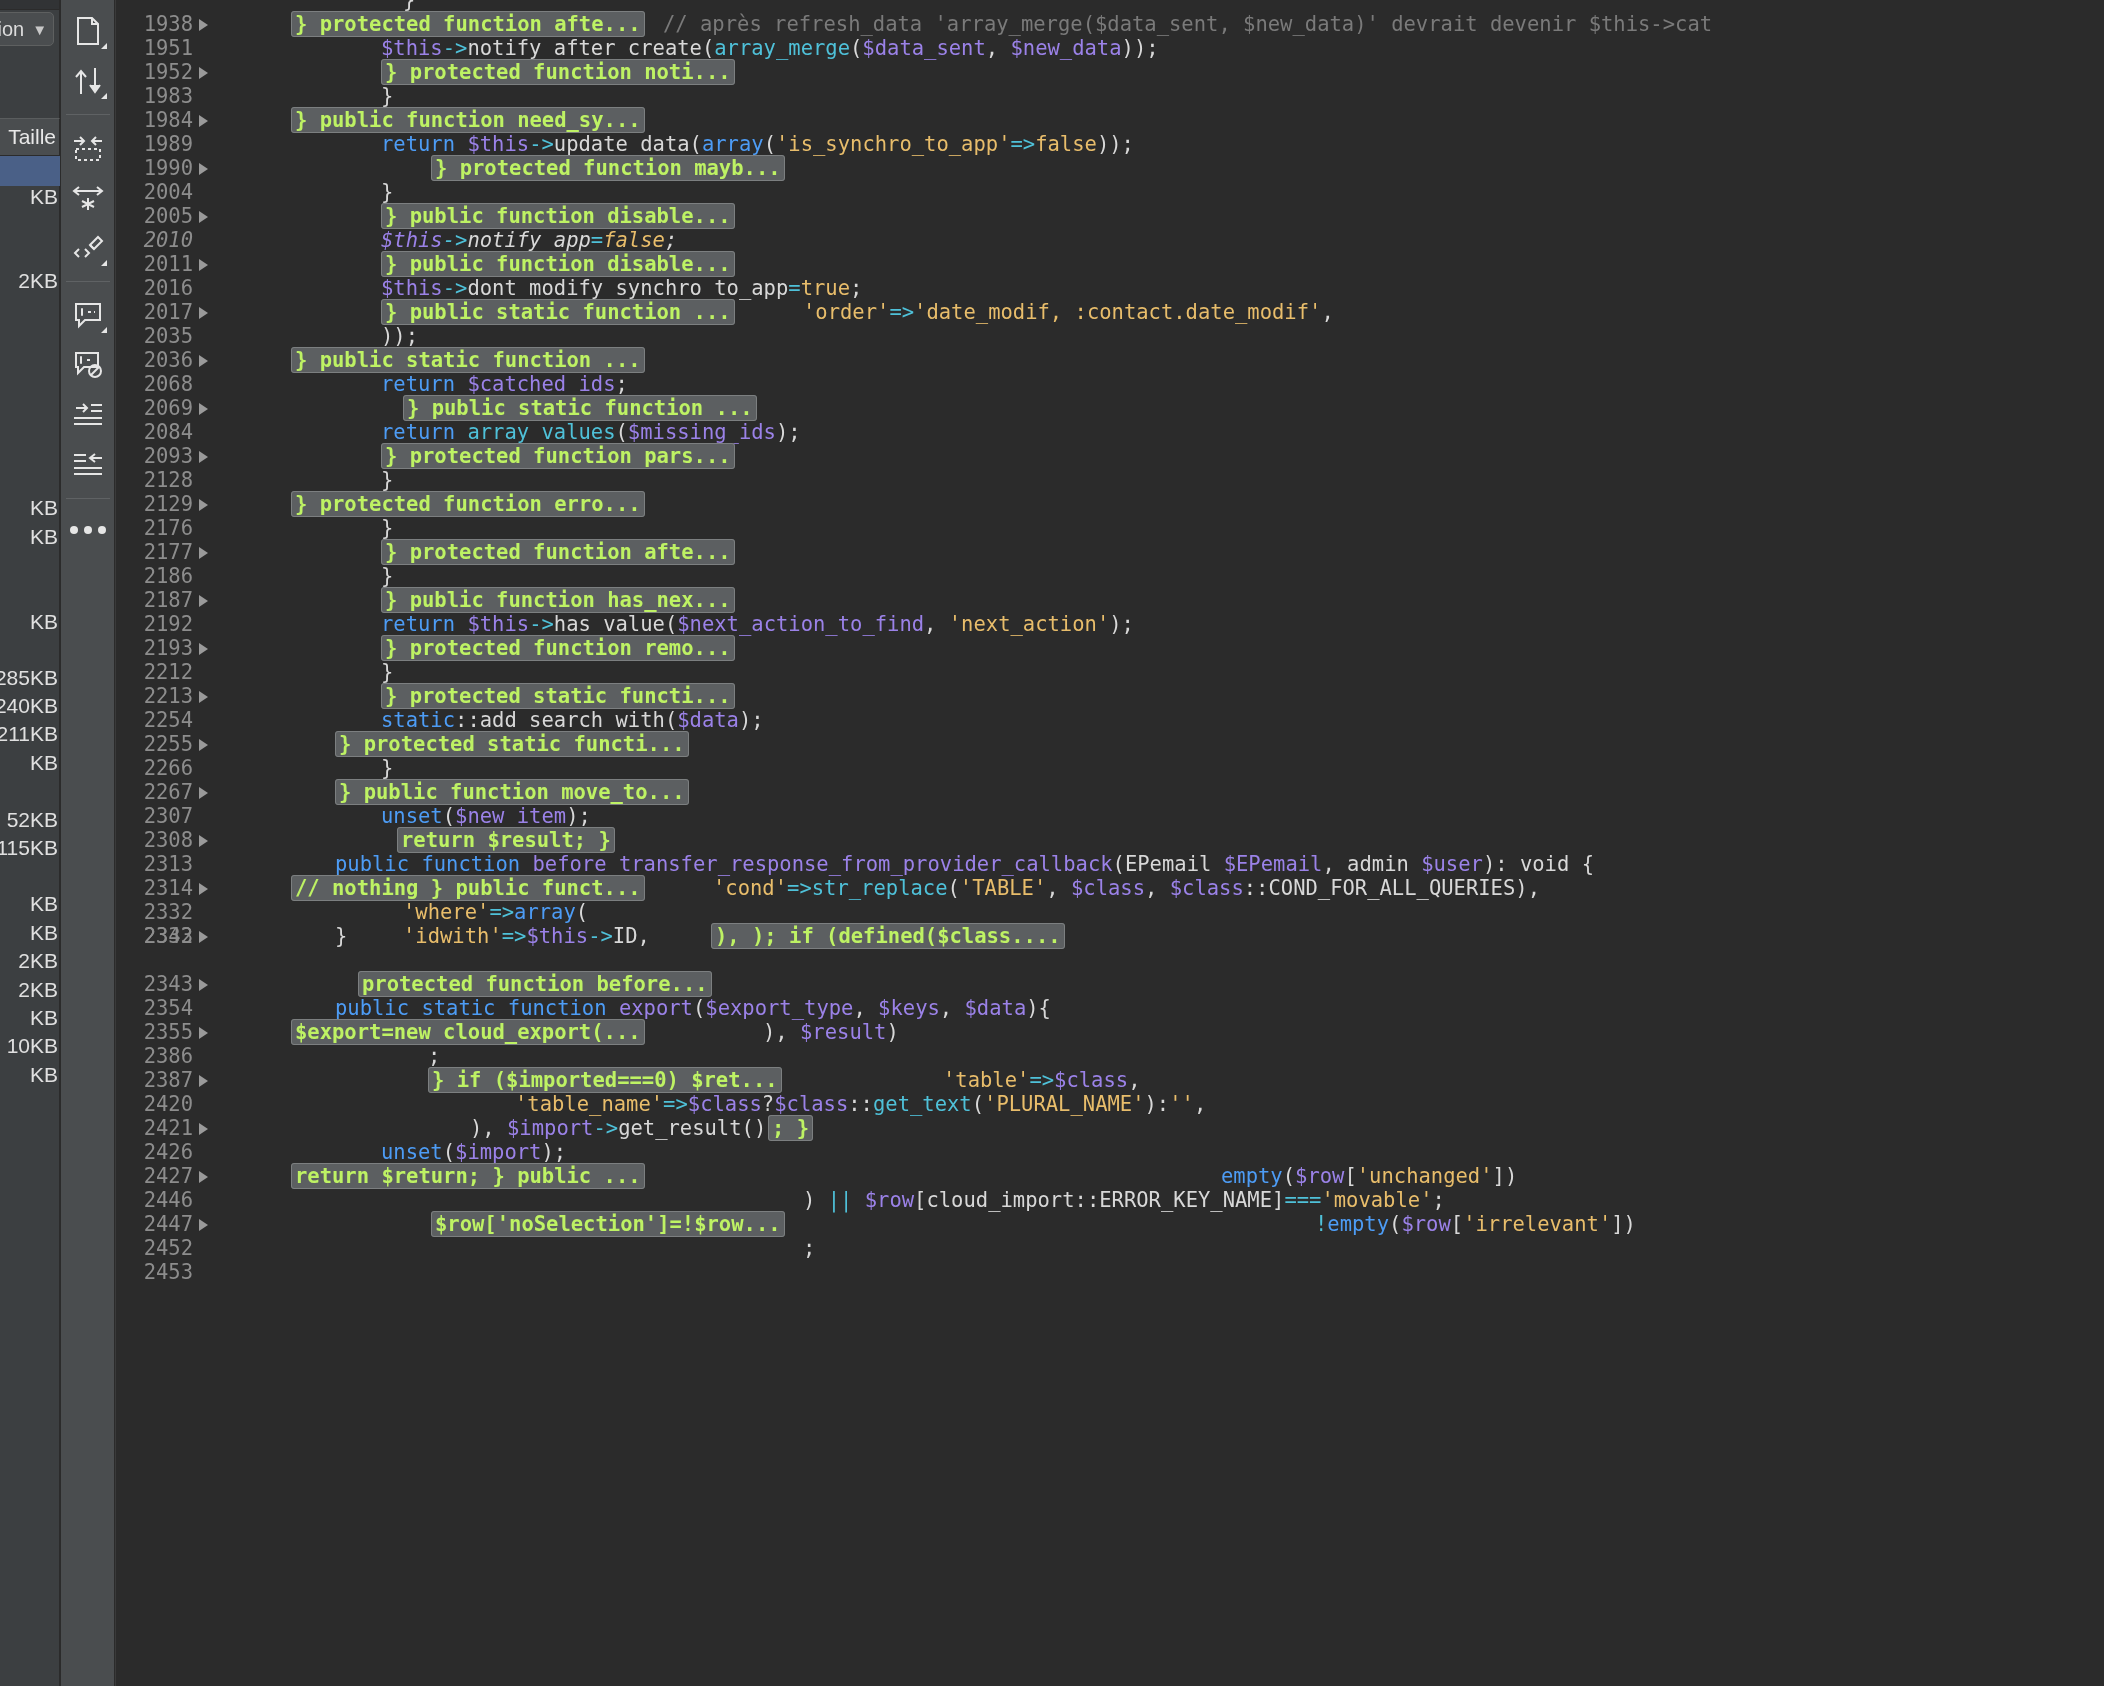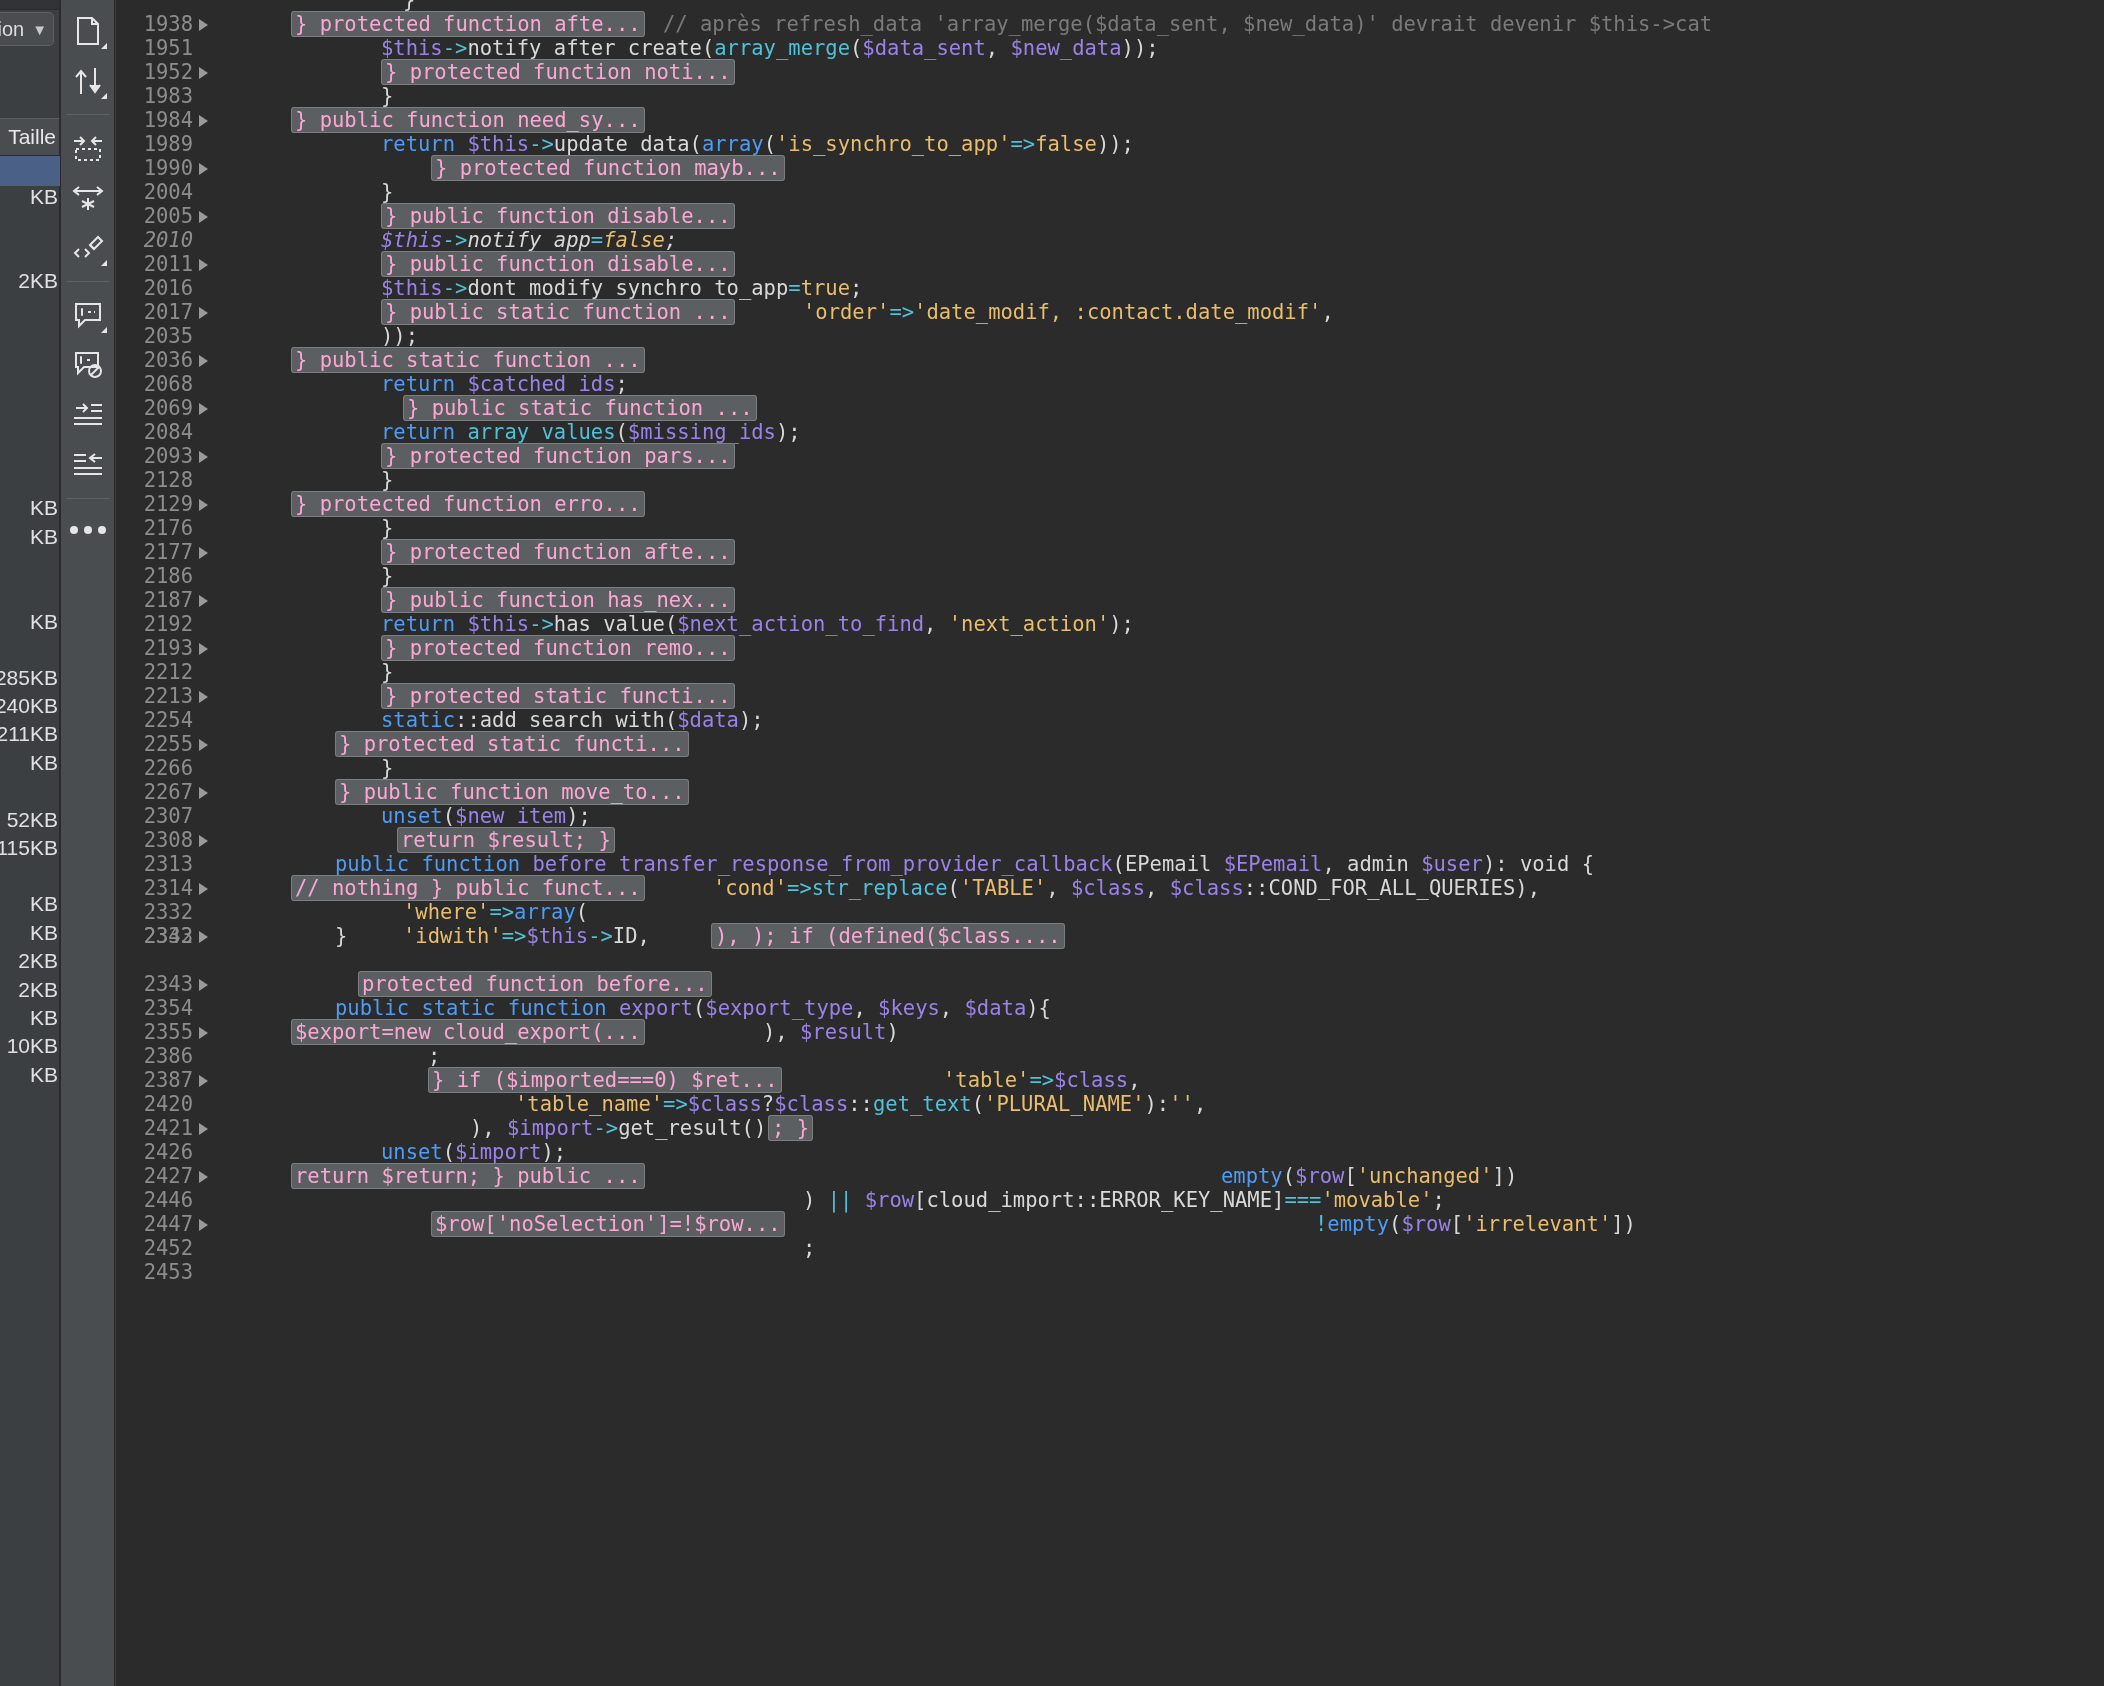--- a/index.html
+++ b/index.html
@@ -126,22 +126,23 @@
     border-bottom: 6px solid transparent;
   }
   .content {
     position: absolute; left: 88px; top: 0;
     white-space: pre;
   }
   .fold {
     background: #5c5f61;
     border: 1px solid #7c7f80;
     border-radius: 3px;
-    color: #f9a8d4;
+    color: #bef264;
     padding: 0 3px;
+    font-weight: bold;
   }
   .kw2  { color: #4d9cf5; }   
   .var  { color: #9b82e8; }   
   .fn   { color: #4fc1d9; }   
   .str  { color: #e8bd6b; }
   .plain{ color: #d8d8d8; }
   .cmt  { color: #7a7a7a; }
   .op   { color: #4fc1d9; }
   .cnst { color: #d8d8d8; }
 </style>

